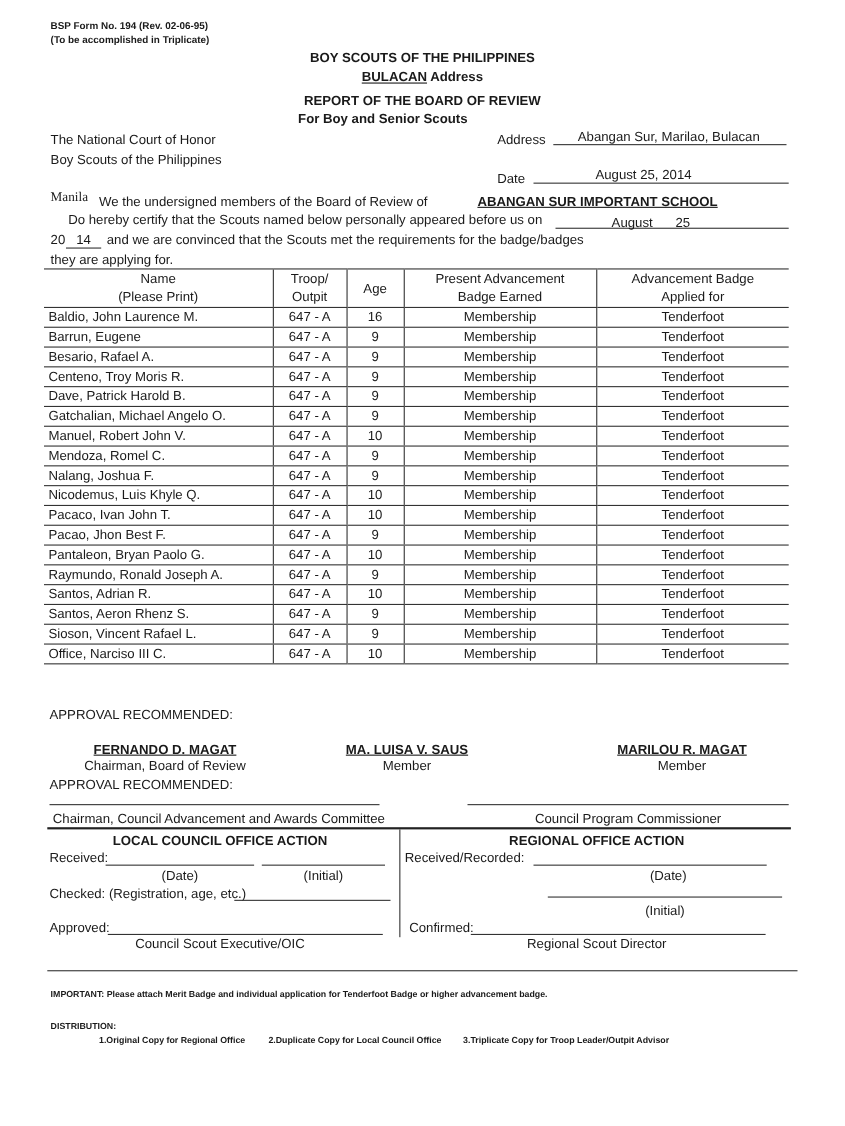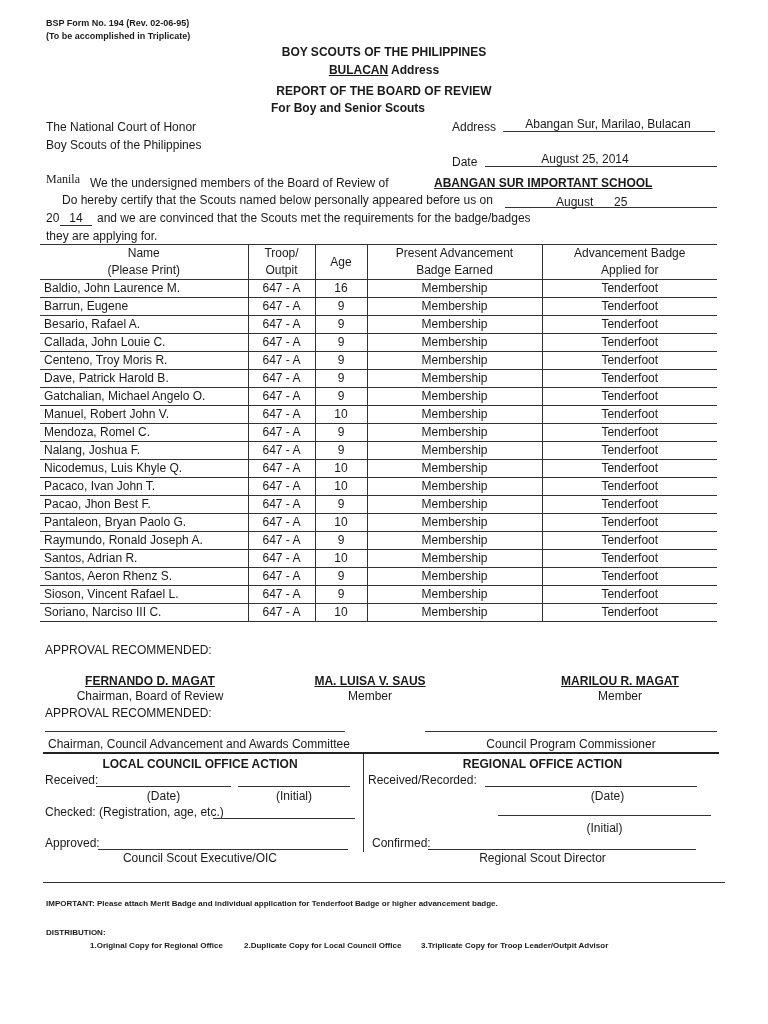--- a/index.html
+++ b/index.html
@@ -110,27 +110,20 @@
         <td class="c">Tenderfoot</td>
       </tr>
       <tr>
         <td class="name">Besario, Rafael A.</td>
         <td class="c">647 - A</td>
         <td class="c">9</td>
         <td class="c">Membership</td>
         <td class="c">Tenderfoot</td>
       </tr>
       <tr>
-        <td class="name">Callada, John Louie C.</td>
-        <td class="c">647 - A</td>
-        <td class="c">9</td>
-        <td class="c">Membership</td>
-        <td class="c">Tenderfoot</td>
-      </tr>
-      <tr>
         <td class="name">Centeno, Troy Moris R.</td>
         <td class="c">647 - A</td>
         <td class="c">9</td>
         <td class="c">Membership</td>
         <td class="c">Tenderfoot</td>
       </tr>
       <tr>
         <td class="name">Dave, Patrick Harold B.</td>
         <td class="c">647 - A</td>
         <td class="c">9</td>
@@ -215,21 +208,21 @@
         <td class="c">Tenderfoot</td>
       </tr>
       <tr>
         <td class="name">Sioson, Vincent Rafael L.</td>
         <td class="c">647 - A</td>
         <td class="c">9</td>
         <td class="c">Membership</td>
         <td class="c">Tenderfoot</td>
       </tr>
       <tr>
-        <td class="name">Soriano, Narciso III C.</td>
+        <td class="name">Office, Narciso III C.</td>
         <td class="c">647 - A</td>
         <td class="c">10</td>
         <td class="c">Membership</td>
         <td class="c">Tenderfoot</td>
       </tr>
     </tbody>
 </table>
 
 <div class="abs t12" style="left:45px;top:643px;">APPROVAL RECOMMENDED:</div>
 

